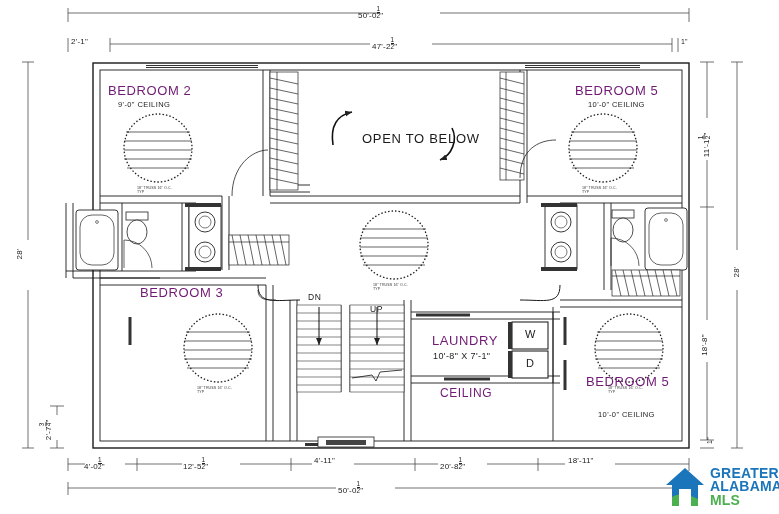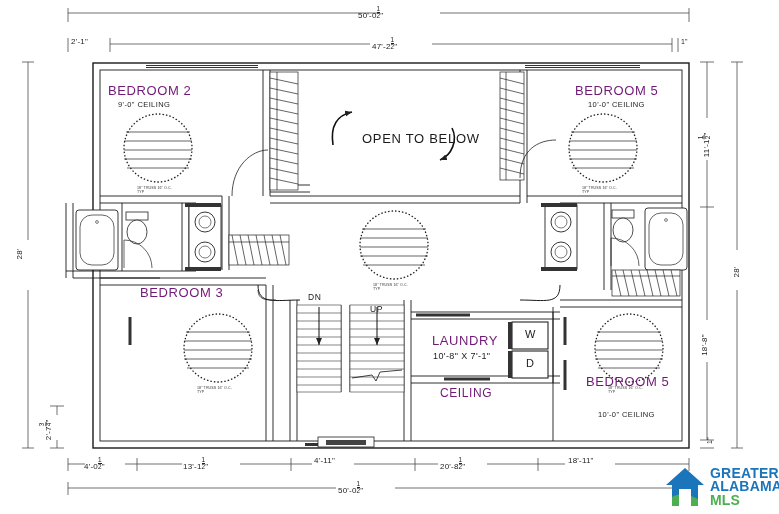--- a/index.html
+++ b/index.html
@@ -442,21 +442,21 @@
 </div>
 
 <div class="lbl dim rot" style="left:694px;top:341px;transform:rotate(-90deg);">18'-8"</div>
 
 <div class="lbl dim rot" style="left:706px;top:437px;transform:rotate(-90deg);font-size:7px;">1"</div>
 
 <div class="lbl dim" style="left:84px;top:457px;">
   <span>4'-0</span><span class="fr"><i>1</i><i class="bar">2</i></span><span>"</span>
 </div>
 <div class="lbl dim" style="left:183px;top:457px;">
-  <span>13'-1</span><span class="fr"><i>1</i><i class="bar">2</i></span><span>"</span>
+  <span>12'-5</span><span class="fr"><i>1</i><i class="bar">2</i></span><span>"</span>
 </div>
 <div class="lbl dim" style="left:314px;top:457px;">
   <span>4'-11</span><span>"</span>
 </div>
 <div class="lbl dim" style="left:440px;top:457px;">
   <span>20'-8</span><span class="fr"><i>1</i><i class="bar">2</i></span><span>"</span>
 </div>
 <div class="lbl dim" style="left:568px;top:457px;">
   <span>18'-11</span><span>"</span>
 </div>

